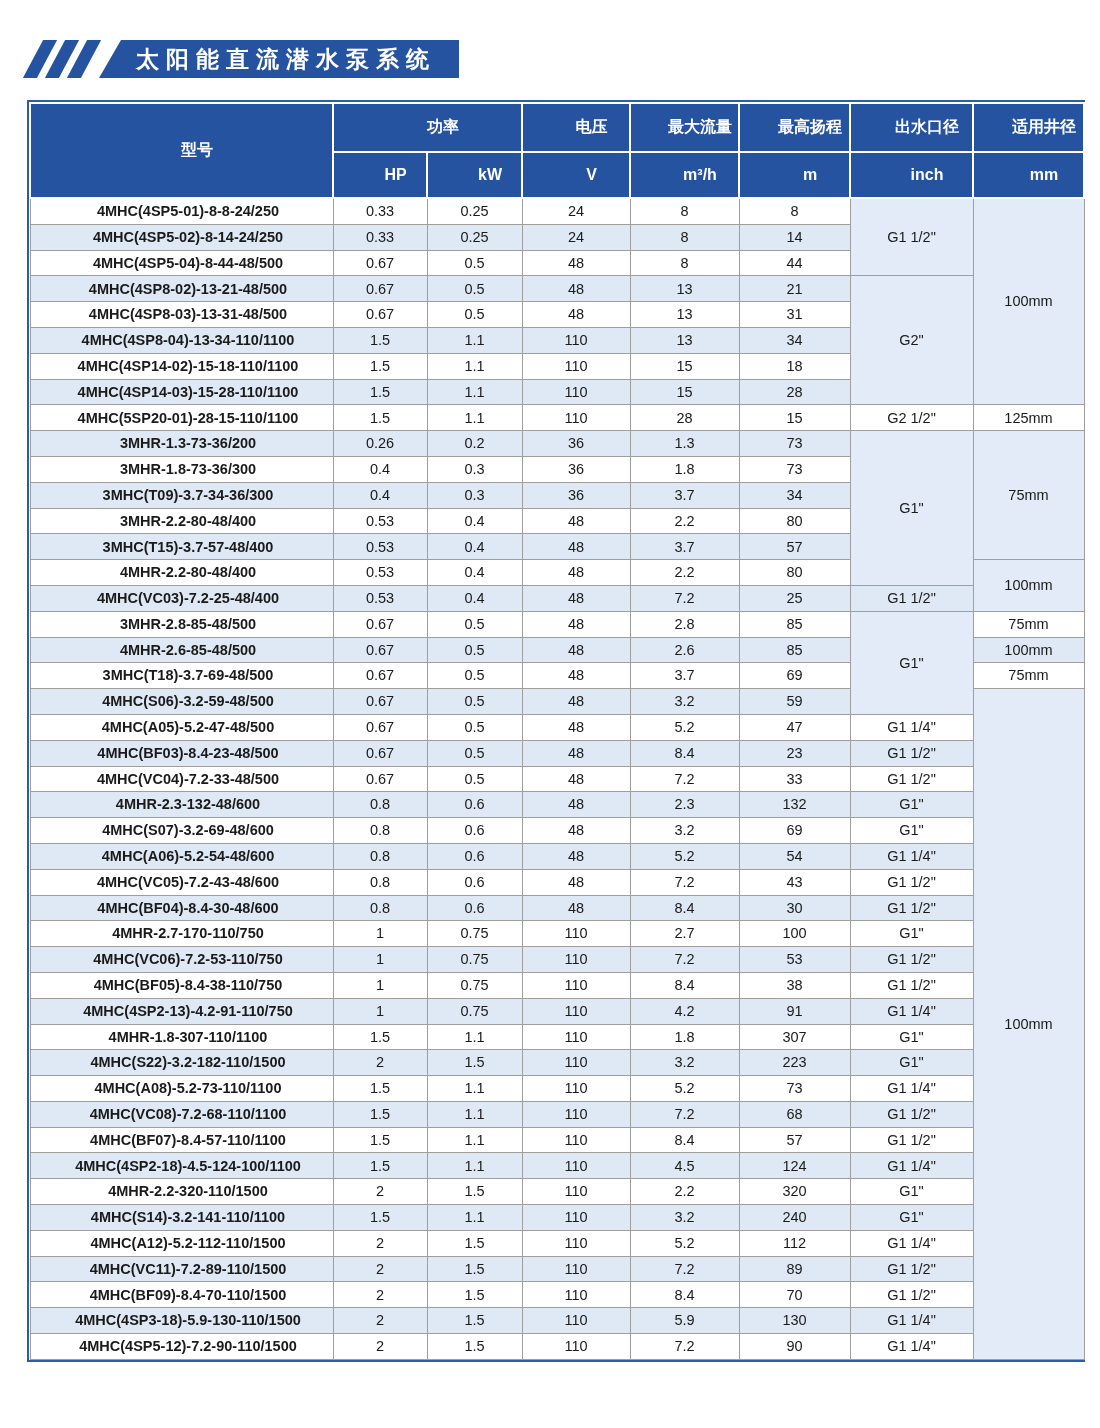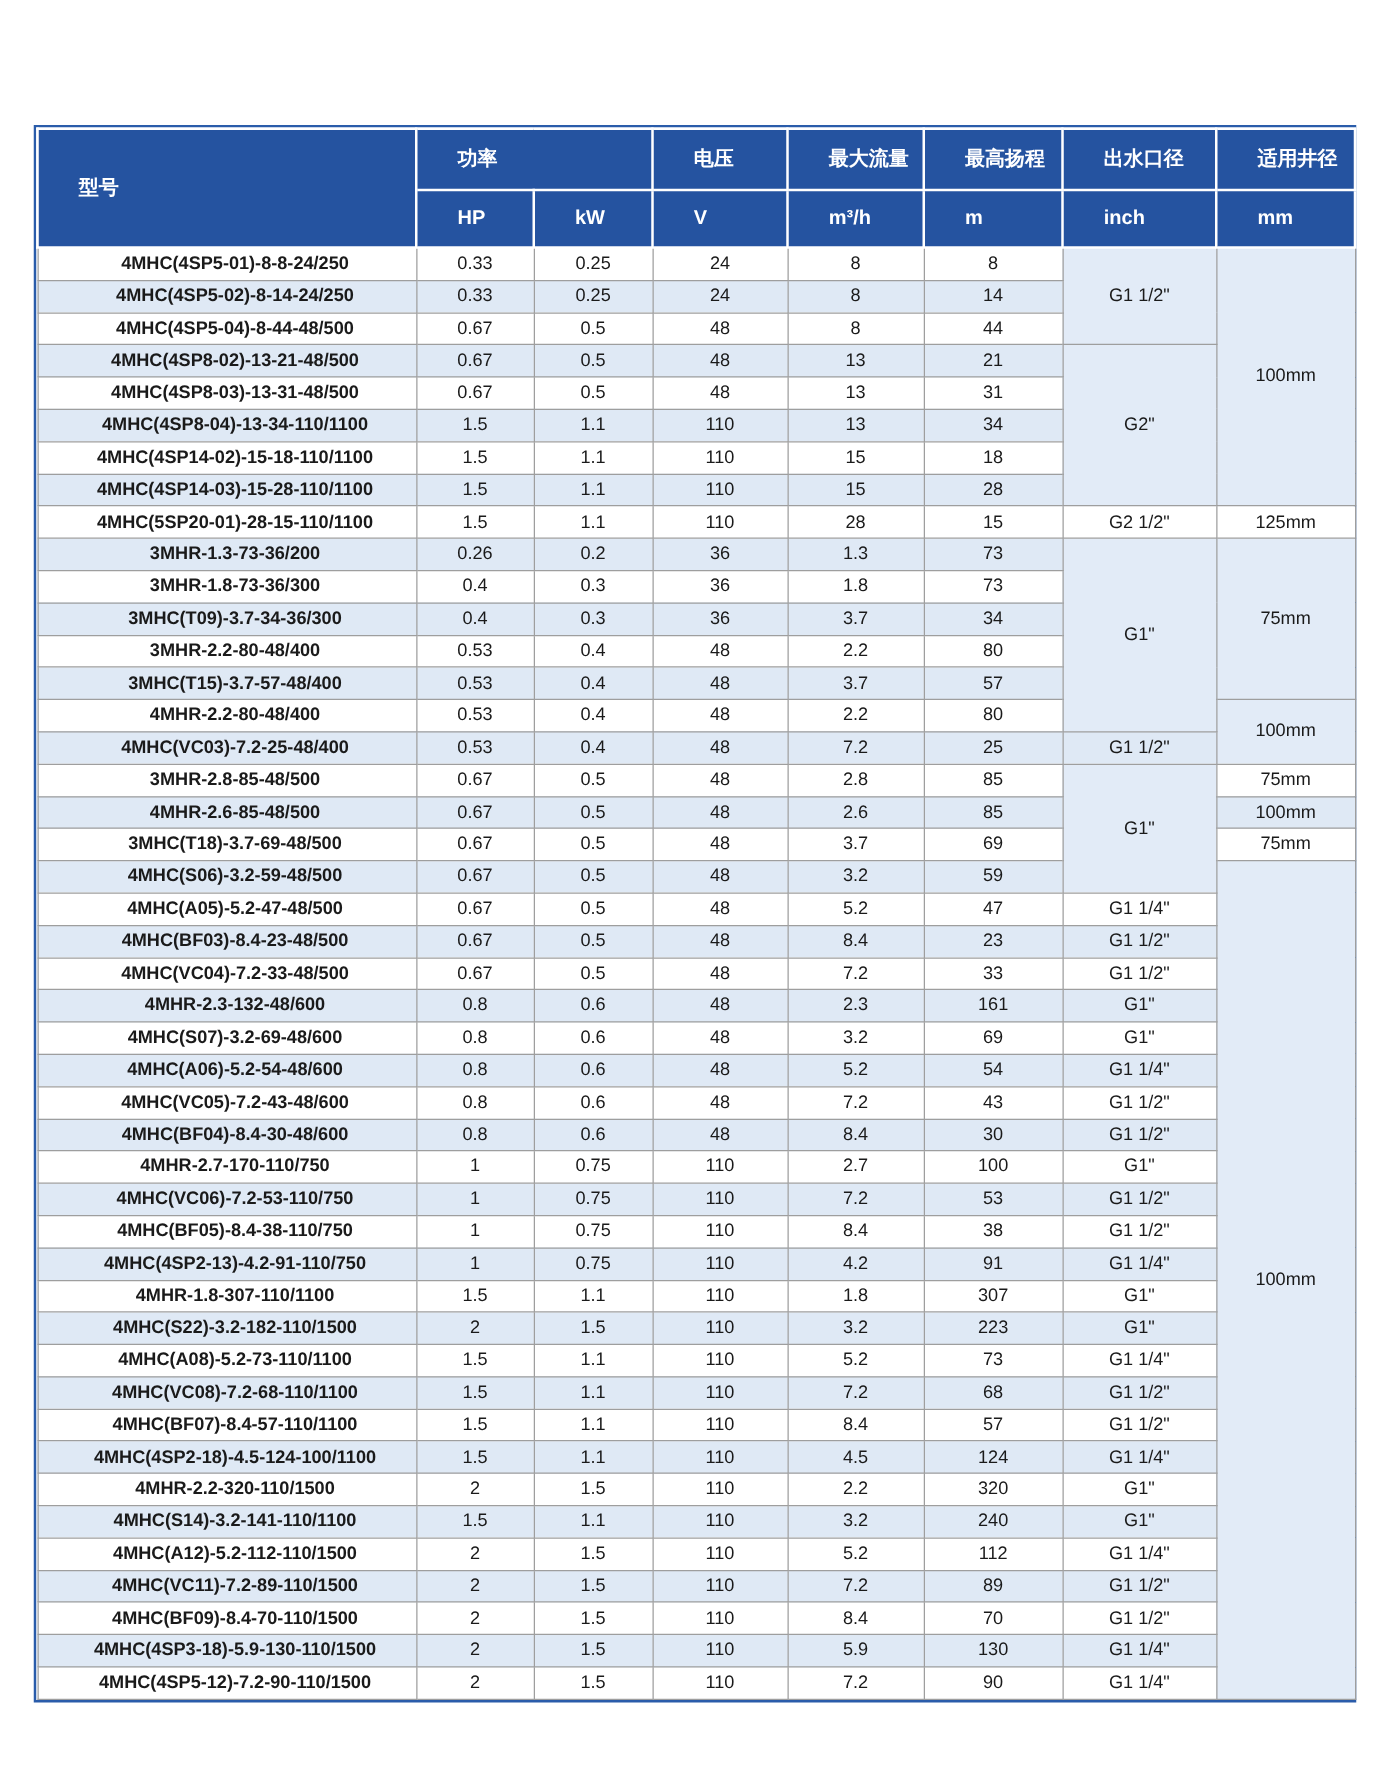--- a/index.html
+++ b/index.html
@@ -21,39 +21,45 @@
   .table-wrap{
     position:absolute;top:100px;left:27px;width:1054px;
     border:2px solid #2a5caa;box-sizing:content-box;
   }
   table{border-collapse:collapse;table-layout:fixed;width:1054px;}
   col.c-model{width:303px}col.c-hp{width:94px}col.c-kw{width:95px}
   col.c-v{width:108px}col.c-flow{width:109px}col.c-head{width:111px}
   col.c-inch{width:123px}col.c-mm{width:111px}
   thead th{
     background:#2553a0;color:#fff;font-weight:bold;
-    border:2px solid #fff;text-align:left;vertical-align:middle;padding-left:32px;
+    border:2px solid #fff;text-align:center;vertical-align:middle;padding-left:32px;
   }
   thead tr.h-top th{height:45px;font-size:16px;}
   thead tr.h-bot th{height:42px;font-size:16px;}
   thead th.no-top{border-top:none;}
   tbody td{
     border:1.4px solid #9e9e9e;height:24.8px;padding:0;
     text-align:center;vertical-align:middle;font-size:14.5px;line-height:1;
   }
   tbody td.model{text-align:center;padding-left:13px;font-weight:bold;font-size:14.5px;}
   tbody tr:nth-child(even){background:#dfe9f5;}
   tbody tr:nth-child(odd){background:#ffffff;}
   tbody td.merged{background:#e2ebf7;}
 </style>
 </head>
 <body>
 
 <div class="page">
 
+  <div class="title-area">
+    <div class="stripe"></div>
+    <div class="stripe"></div>
+    <div class="stripe"></div>
+    <div class="banner">太阳能直流潜水泵系统</div>
+  </div>
 
   <div class="table-wrap">
     <table>
       <colgroup>
         <col class="c-model">
           <col class="c-hp">
           <col class="c-kw">
           <col class="c-v">
         <col class="c-flow">
           <col class="c-head">
@@ -281,21 +287,21 @@
             <td>7.2</td>
             <td>33</td>
             <td>G1 1/2"</td>
           </tr>
           <tr>
             <td class="model">4MHR-2.3-132-48/600</td>
             <td>0.8</td>
             <td>0.6</td>
             <td>48</td>
             <td>2.3</td>
-            <td>161</td>
+            <td>132</td>
             <td>G1"</td>
           </tr>
           <tr>
             <td class="model">4MHC(S07)-3.2-69-48/600</td>
             <td>0.8</td>
             <td>0.6</td>
             <td>48</td>
             <td>3.2</td>
             <td>69</td>
             <td>G1"</td>

